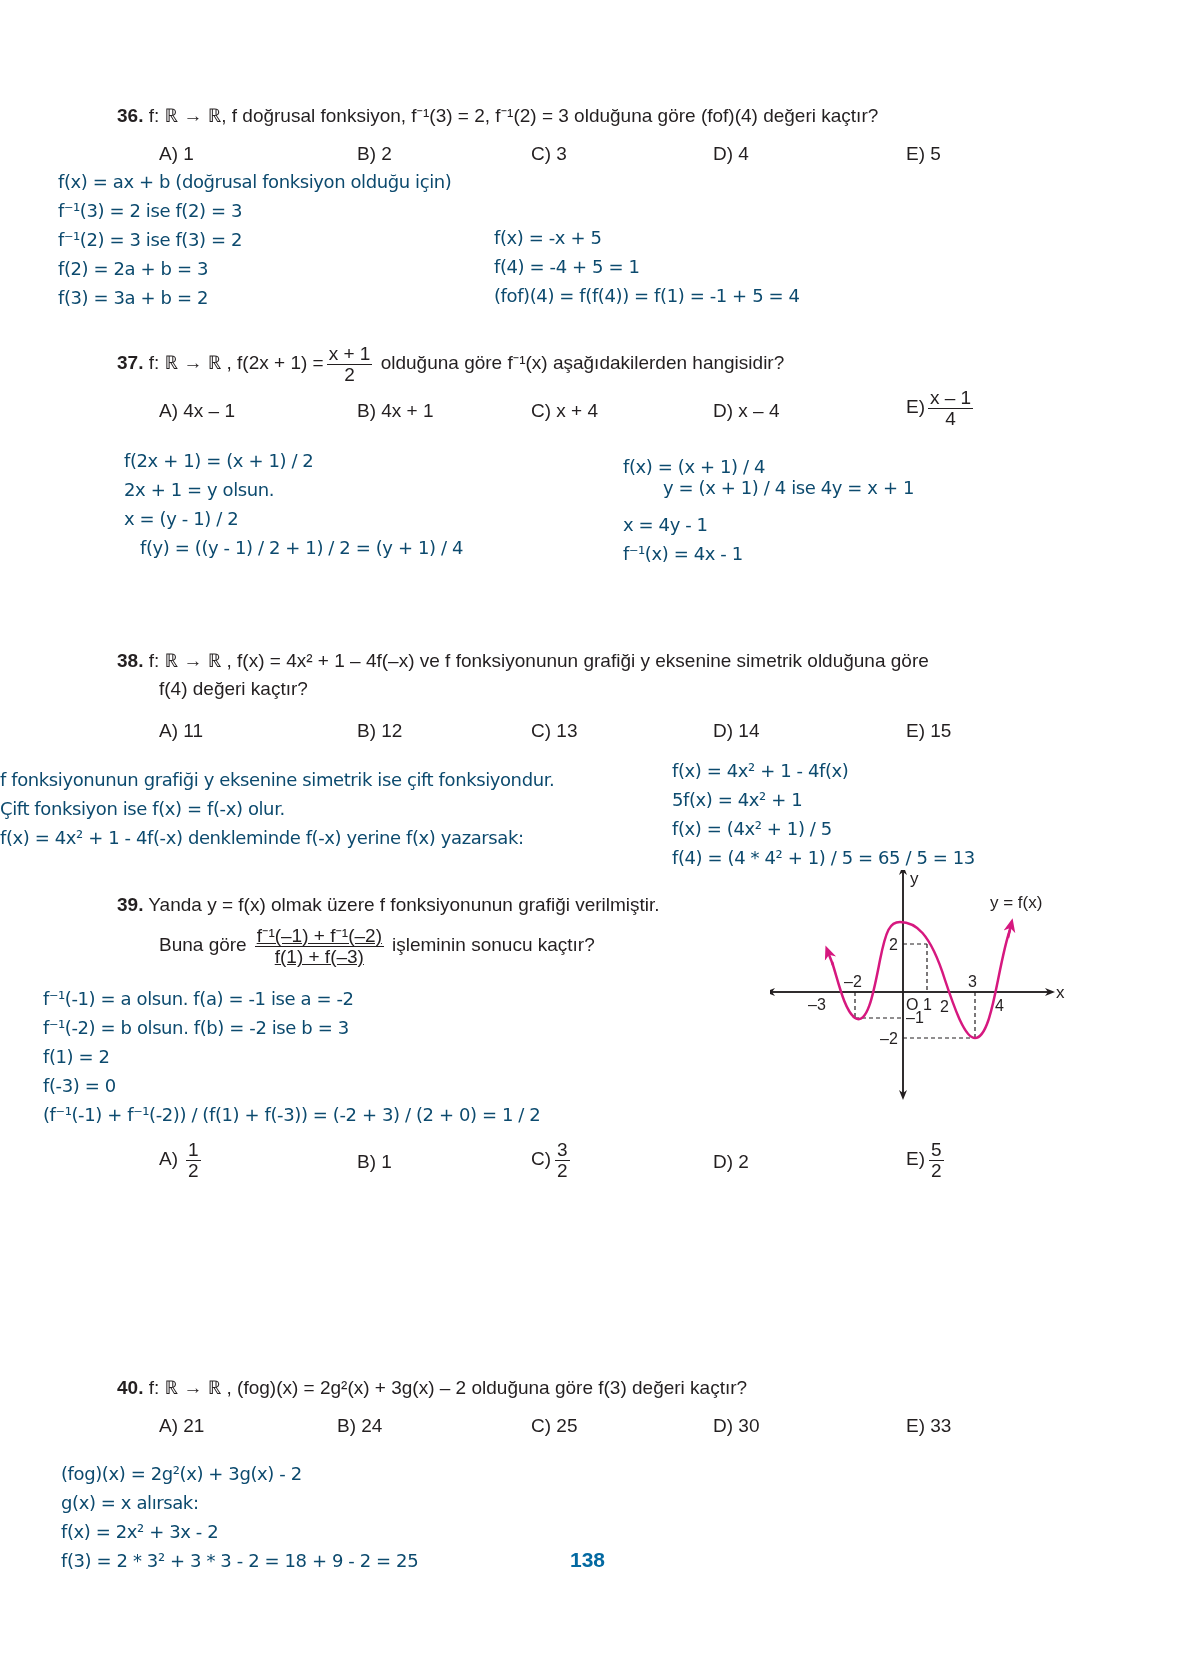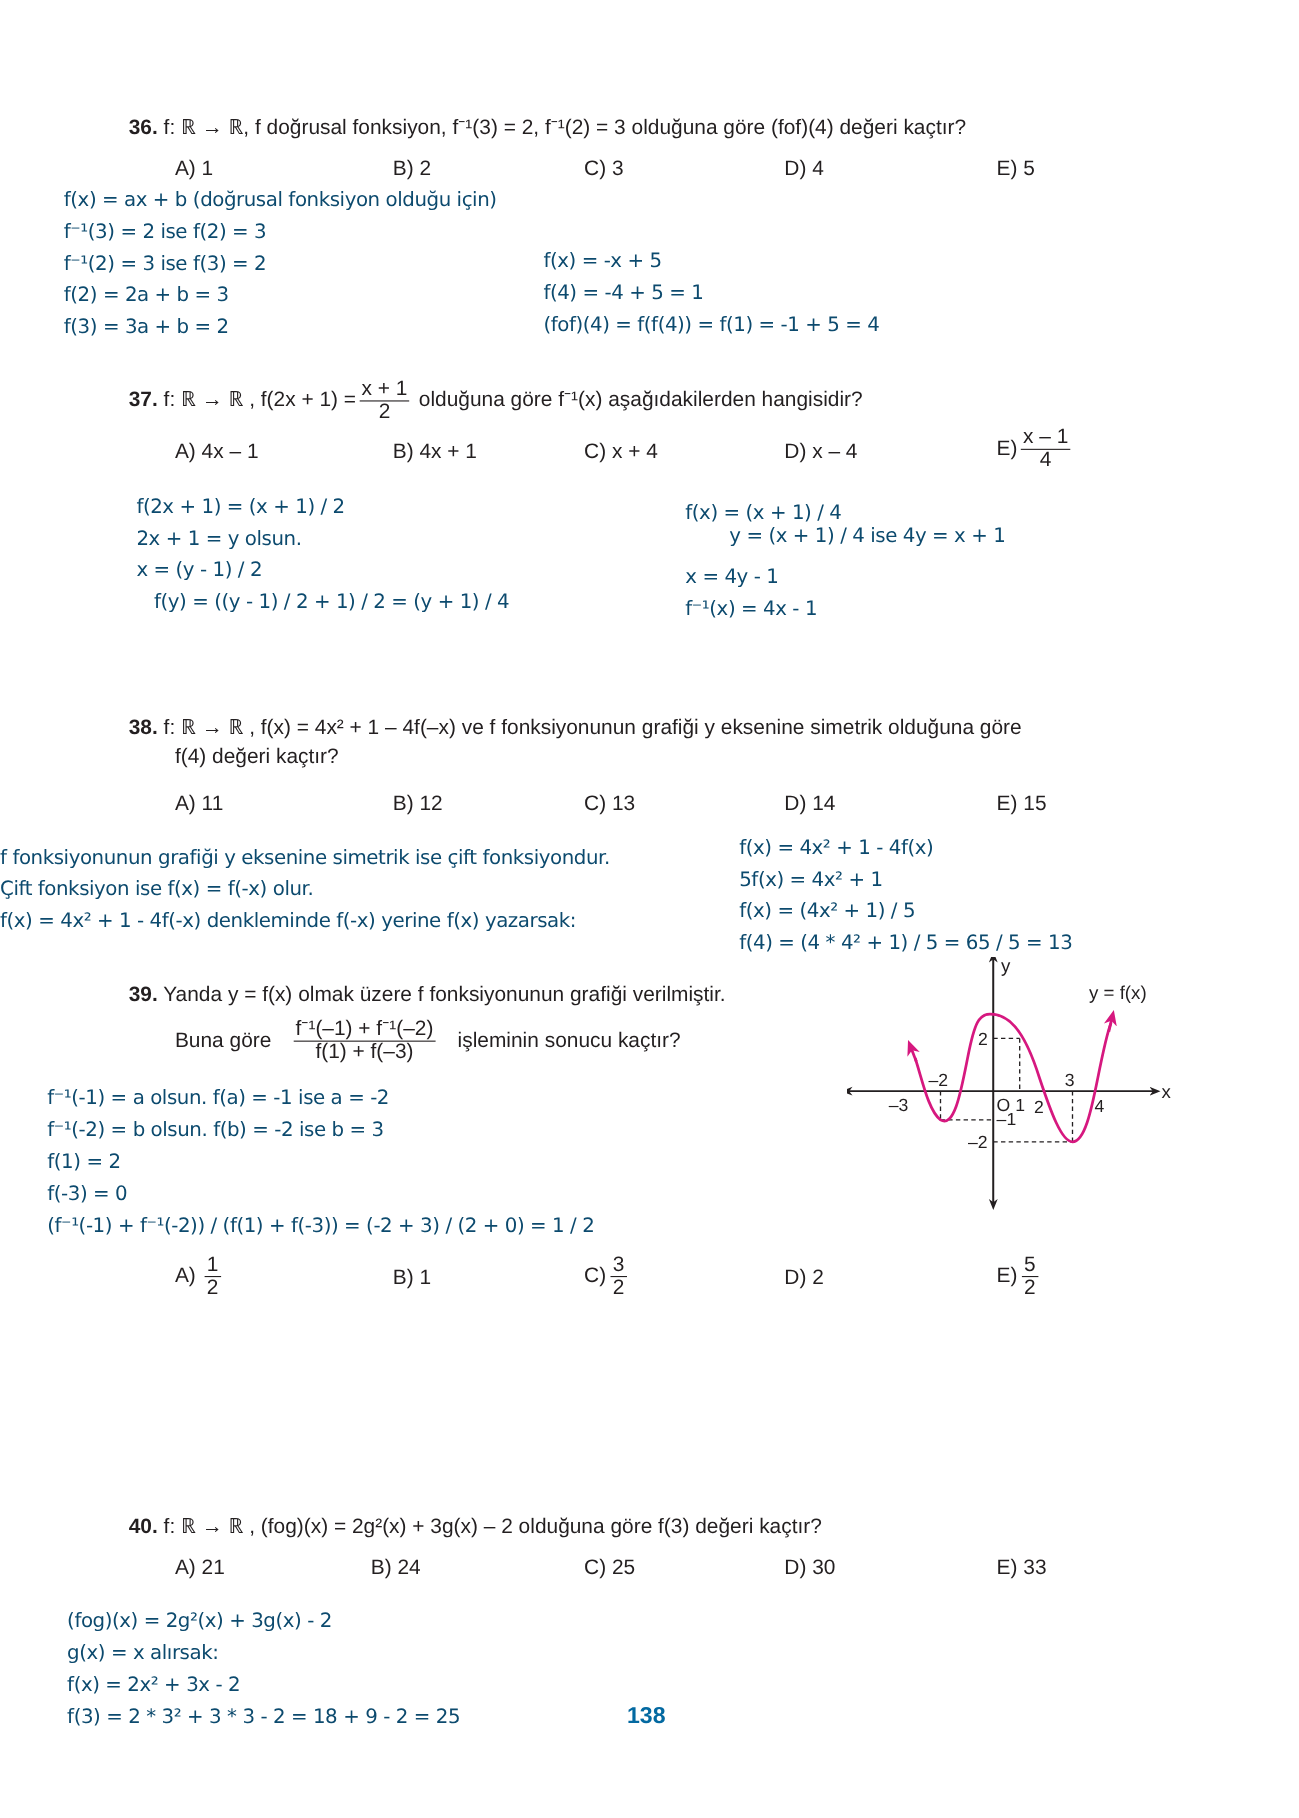--- a/index.html
+++ b/index.html
@@ -76,21 +76,21 @@
 <div class="abs red" style="left:672px;top:760px;">f(x) = 4x² + 1 - 4f(x)</div>
 <div class="abs red" style="left:672px;top:789px;">5f(x) = 4x² + 1</div>
 <div class="abs red" style="left:672px;top:818px;">f(x) = (4x² + 1) / 5</div>
 <div class="abs red" style="left:672px;top:847px;">f(4) = (4 * 4² + 1) / 5 = 65 / 5 = 13</div>
 
 <div class="abs q" style="left:117px;top:894px;">
   <span class="qnum">39.</span>
   <span>Yanda y = f(x) olmak üzere f fonksiyonunun grafiği verilmiştir.</span>
 </div>
 <div class="abs q" style="left:159px;top:926px;">
-  <span>Buna göre</span><span class="frac" style="margin:0 20px;"><span class="num">f⁻¹(–1) + f⁻¹(–2)</span><span class="den">f(1) + f(–3)</span></span><span>işleminin sonucu kaçtır?</span>
+  <span>Buna göre</span><span class="frac" style="margin:0 8px;text-decoration:underline;"><span class="num">f⁻¹(–1) + f⁻¹(–2)</span><span class="den">f(1) + f(–3)</span></span><span>işleminin sonucu kaçtır?</span>
 </div>
 
 <div class="abs red" style="left:43px;top:988px;">f⁻¹(-1) = a olsun. f(a) = -1 ise a = -2</div>
 <div class="abs red" style="left:43px;top:1017px;">f⁻¹(-2) = b olsun. f(b) = -2 ise b = 3</div>
 <div class="abs red" style="left:43px;top:1046px;">f(1) = 2</div>
 <div class="abs red" style="left:43px;top:1075px;">f(-3) = 0</div>
 <div class="abs red" style="left:43px;top:1104px;">(f⁻¹(-1) + f⁻¹(-2)) / (f(1) + f(-3)) = (-2 + 3) / (2 + 0) = 1 / 2</div>
 
 <div class="abs opt" style="left:159px;top:1140px;">
   <span>A)</span><span class="frac" style="margin-left:8px;"><span class="num">1</span><span class="den">2</span></span>

